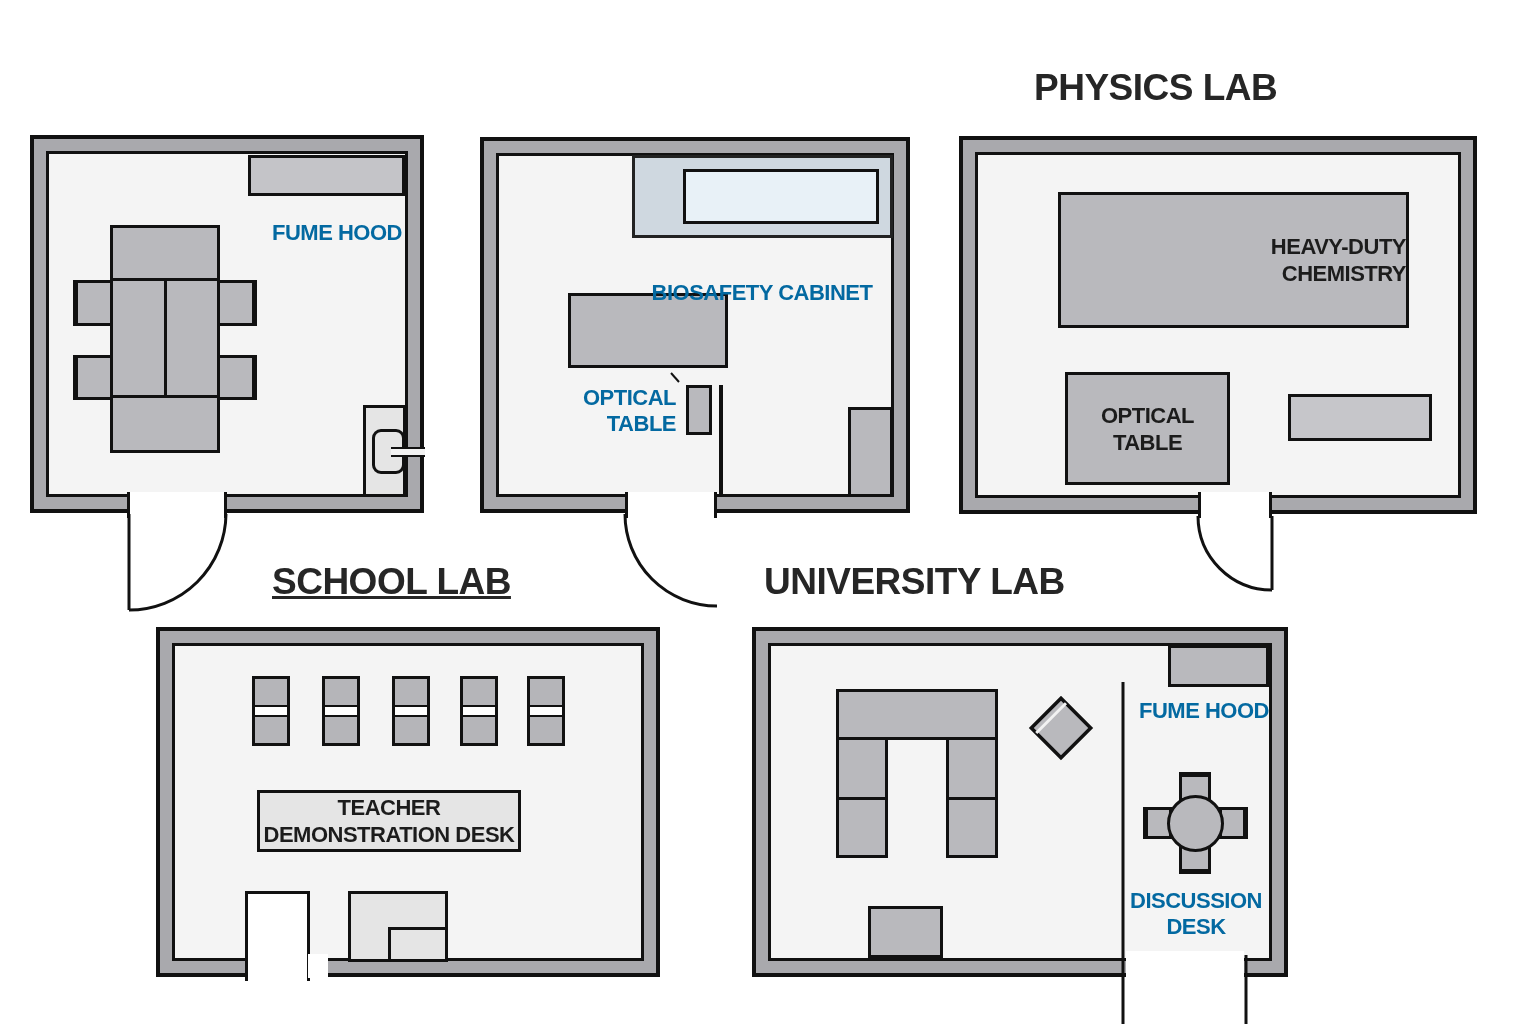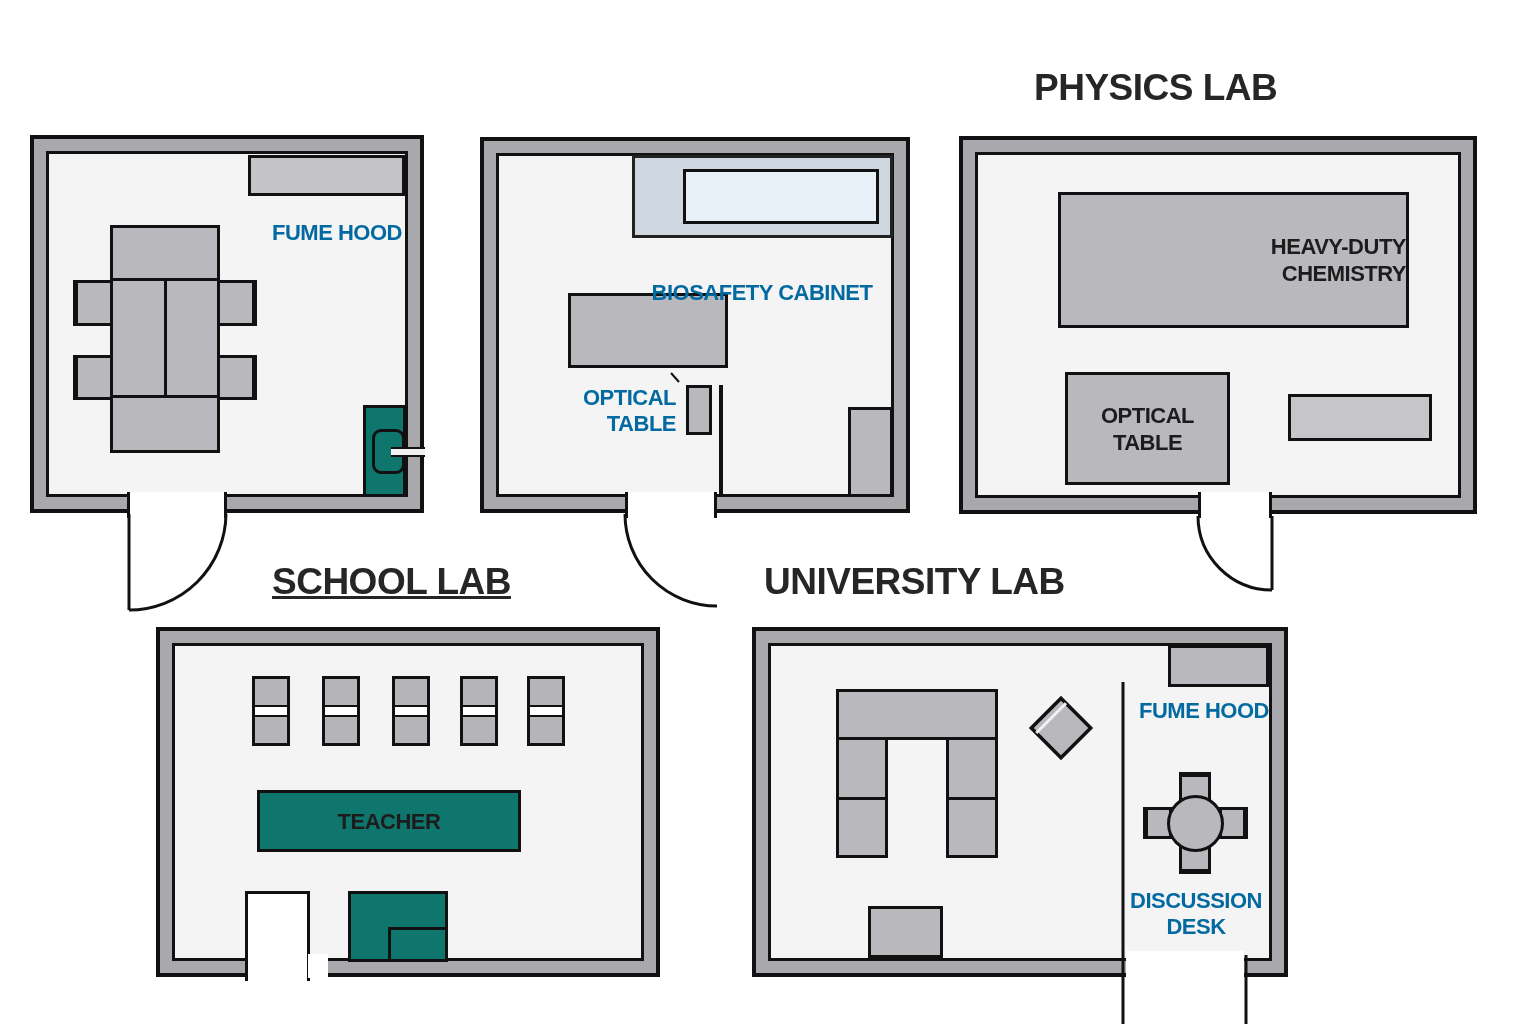--- a/index.html
+++ b/index.html
@@ -6,21 +6,21 @@
   #canvas{position:relative;width:1536px;height:1024px;background:#ffffff;overflow:hidden;
           font-family:"Liberation Sans",sans-serif;}
   .lab-title{position:absolute;font:700 37px/1.1 "Liberation Sans",sans-serif;color:#262626;
              letter-spacing:-0.5px;white-space:nowrap;z-index:5;}
   .room{position:absolute;background:#a9a9ad;border:4px solid #111;box-sizing:border-box;z-index:1;}
   .floor{position:absolute;left:12px;top:12px;right:12px;bottom:12px;background:#f4f4f4;
          border:3px solid #111;}
   .furn{position:absolute;background:#b9b9bd;border:3px solid #111;box-sizing:border-box;z-index:4;}
   .counter{background:#c4c4c8;}
   .light{background:#c6c6ca;}
-  .sgray{background:#0f766e;}
+  .sgray{background:#e5e5e5;}
   .bio-outer{background:#cfd8e0;border:3px solid #222;}
   .bio-inner{background:#e8f1f7;}
   .round{border-radius:50%;}
   .basin{border-radius:9px;}
   .gap{position:absolute;background:#fff;z-index:2;box-sizing:border-box;}
   .caps{border-left:3px solid #111;border-right:3px solid #111;}
   .door-rect{position:absolute;background:#fff;border:3px solid #111;border-bottom:none;
              box-sizing:border-box;z-index:2;}
   .lbl{position:absolute;z-index:5;font:600 22px/26px "Liberation Sans",sans-serif;color:#0369a1;
        letter-spacing:-0.5px;white-space:nowrap;}
@@ -114,20 +114,21 @@
   <div class="desk" style="left:460px;top:676px;width:38px;height:70px;">
     <div class="cell-t"></div>
     <div class="cell-b"></div>
   </div>
   <div class="desk" style="left:527px;top:676px;width:38px;height:70px;">
     <div class="cell-t"></div>
     <div class="cell-b"></div>
   </div>
   <div class="furn sgray flexc" style="left:257px;top:790px;width:264px;height:62px;">
     <span>TEACHER</span>
+    <span>DEMONSTRATION DESK</span>
   </div>
   <div class="furn sgray" style="left:348px;top:891px;width:100px;height:71px;"></div>
   <div class="furn sgray" style="left:388px;top:927px;width:60px;height:35px;z-index:5;"></div>
   <div class="door-rect" style="left:245px;top:891px;width:65px;height:90px;"></div>
   <div class="gap" style="left:308px;top:954px;width:20px;height:24px;"></div>
 
   <div class="lab-title" style="left:764px;top:562px;">UNIVERSITY LAB</div>
   <div class="room" style="left:752px;top:627px;width:536px;height:350px;">
     <div class="floor"></div>
   </div>

